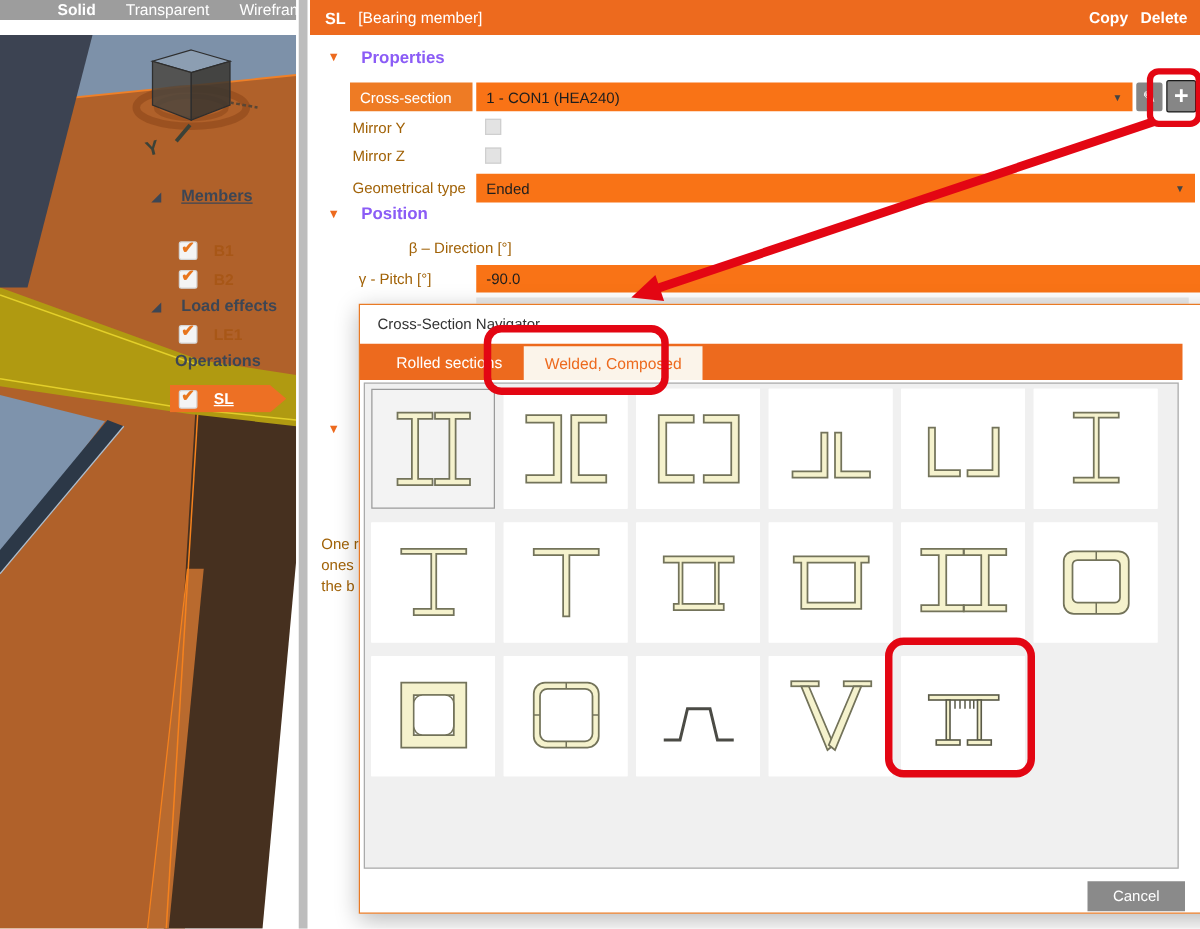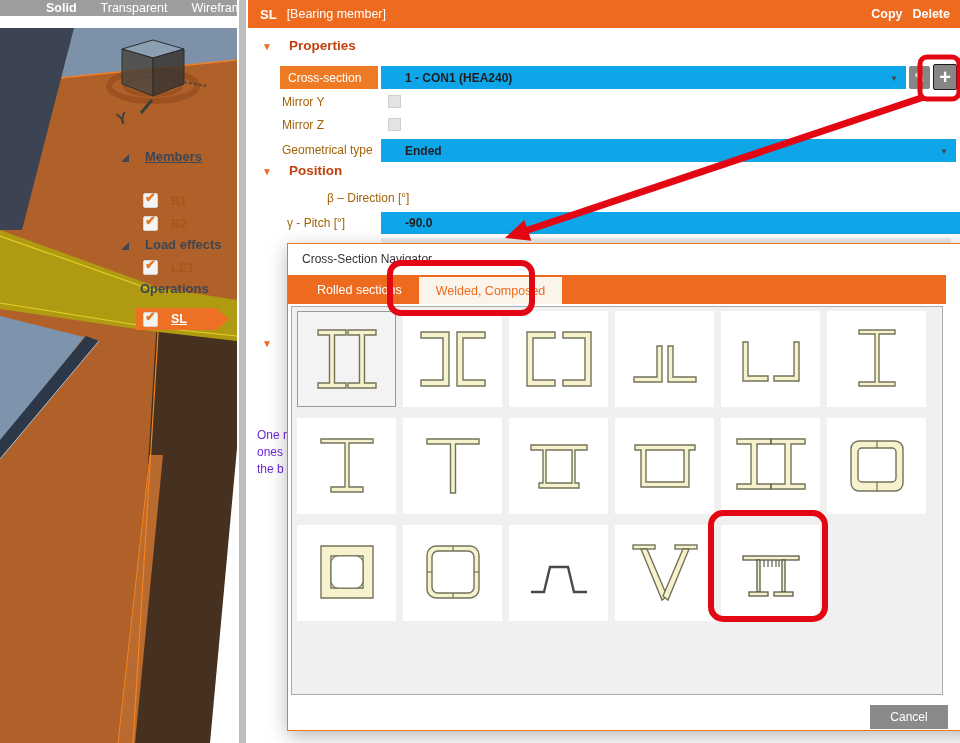--- a/index.html
+++ b/index.html
@@ -33,32 +33,32 @@
 
   
   #panel-header { left:248px; top:0; width:712px; height:28px; background:#ed6a1e;
     display:flex; align-items:center; padding:0 10px 0 12px; gap:10px; }
   #panel-header .hid { color:#fff; font-weight:bold; font-size:13px; }
   #panel-header .htype { color:#fff; font-size:12.5px; }
   #panel-header .hbtn { color:#fff; font-weight:bold; font-size:12.5px; cursor:pointer; }
   #panel-header .spacer { flex:1; }
 
   .sec-tri { color:#ed6a1e; font-size:10px; }
-  .sec-title { color:#c2410c; font-weight:bold; font-size:13.5px; }
+  .sec-title { color:#8b5cf6; font-weight:bold; font-size:13.5px; }
   .prop-label { font-size:12px; color:#a16207; }
-  .field { background:#0ea5e9; font-size:12px; color:#1e1e1e; display:flex; align-items:center;
-    padding-left:24px;font-weight:bold; }
+  .field { background:#f97316; font-size:12px; color:#1e1e1e; display:flex; align-items:center;
+    padding-left:8px; }
   .combo-arrow { position:absolute; right:8px; top:50%; transform:translateY(-50%);
     font-size:8px; color:#444; }
   .label-cell { background:#ee7b24; color:#fff; font-size:12px; display:flex; align-items:center;
     padding-left:8px; }
   .gbtn { background:#868686; color:#fff; display:flex; align-items:center; justify-content:center;
     border-radius:2px; cursor:pointer; }
   .mini-chk { width:13px; height:13px; background:#e3e3e3; border:1px solid #cfcfcf; }
-  .clip-line { font-size:12px; color:#6d28d9; }
+  .clip-line { font-size:12px; color:#a16207; }
 
   
   #dialog { left:287px; top:243px; width:722px; height:488px; background:#fff;
     border:1.5px solid #e87a25; box-shadow:0 5px 18px rgba(0,0,0,.28); z-index:10; }
   #dlg-title { position:absolute; left:14px; top:8px; font-size:12px; color:#333; }
   #dlg-close { position:absolute; right:16px; top:6px; font-size:14px; color:#333; cursor:pointer; }
   #dlg-tabs { position:absolute; left:0; top:31px; width:658px; height:29px; background:#ed6a1e;
     display:flex; align-items:stretch; padding-left:12px; }
   .dtab { display:flex; align-items:center; padding:0 17px; color:#fff; font-size:12.5px;
     cursor:pointer; }

